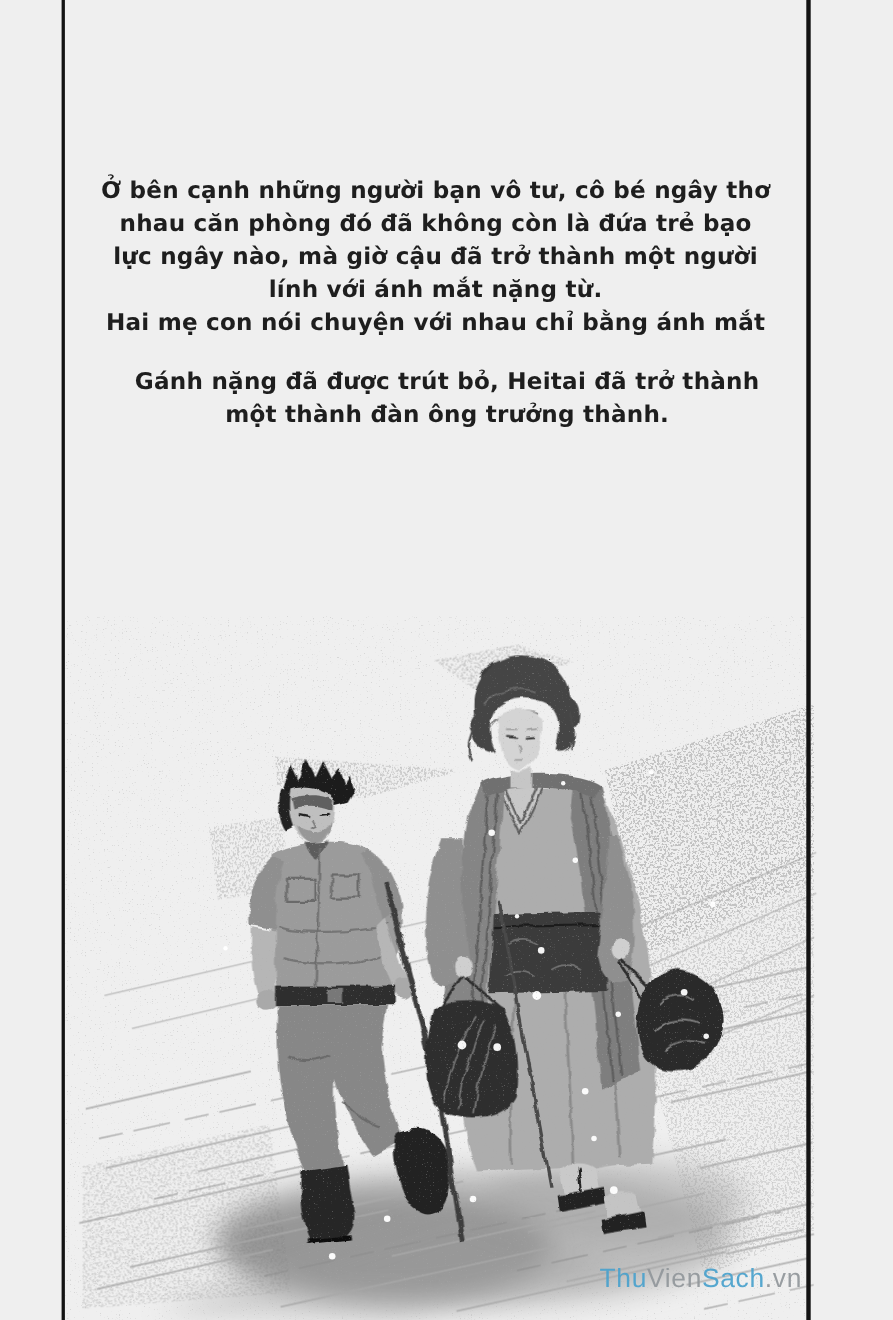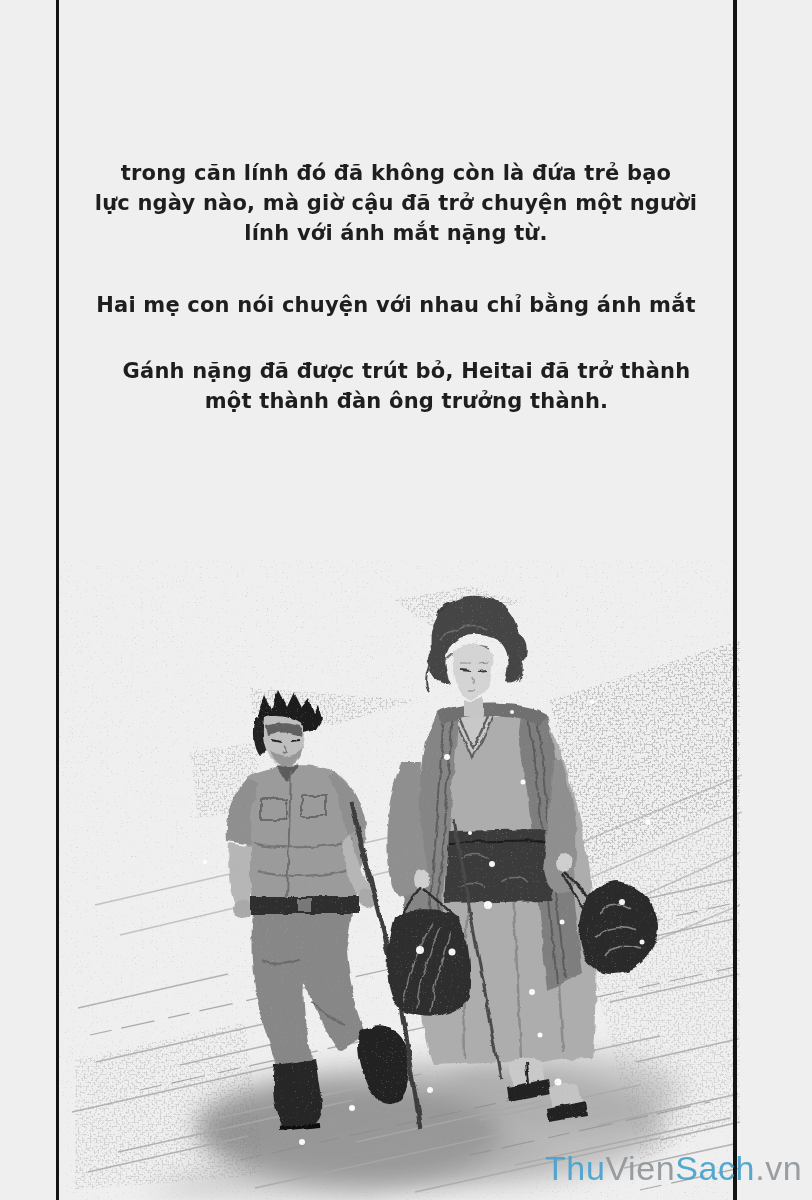--- a/index.html
+++ b/index.html
@@ -27,49 +27,50 @@
     left:57px;top:158px;width:678px;
     text-align:center;
     color:#1e1e1e;
     font-weight:bold;
     font-size:21px;
     line-height:30px;
     letter-spacing:0.2px;
     z-index:3;
   }
   .narration .para{margin:0 0 0 0;}
-  .narration .para + .para{margin-top:42px;}
-  .narration .para.p3{margin-top:36px;padding-left:21px;}
+  .narration .para + .para{}
+  .narration .para.p3{margin-top:24px;padding-left:21px;}
   .line{white-space:nowrap;}
   .illustration-svg{
     position:absolute;left:0;top:0;
     z-index:2;
     pointer-events:none;
   }
   .watermark{
     position:absolute;
     left:545px;top:1149px;
     z-index:6;
     font-family:"Liberation Sans", sans-serif;
-    font-size:34px;
+    font-size:24px;
     font-weight:normal;
     letter-spacing:0.6px;
     opacity:0.93;
     white-space:nowrap;
   }
 </style>
 </head>
 <body>
 
 <div class="page">
 
   <div class="narration">
     <div class="para p1">
-      <div class="line">trong căn lính đó đã không còn là đứa trẻ bạo</div>
-      <div class="line">lực ngày nào, mà giờ cậu đã trở chuyện một người</div>
+      <div class="line">Ở bên cạnh những người bạn vô tư, cô bé ngây thơ</div>
+      <div class="line">nhau căn phòng đó đã không còn là đứa trẻ bạo</div>
+      <div class="line">lực ngây nào, mà giờ cậu đã trở thành một người</div>
       <div class="line">lính với ánh mắt nặng từ.</div>
     </div>
     <div class="para p2">
       <div class="line">Hai mẹ con nói chuyện với nhau chỉ bằng ánh mắt</div>
     </div>
     <div class="para p3">
       <div class="line">Gánh nặng đã được trút bỏ, Heitai đã trở thành</div>
       <div class="line">một thành đàn ông trưởng thành.</div>
     </div>
   </div>

